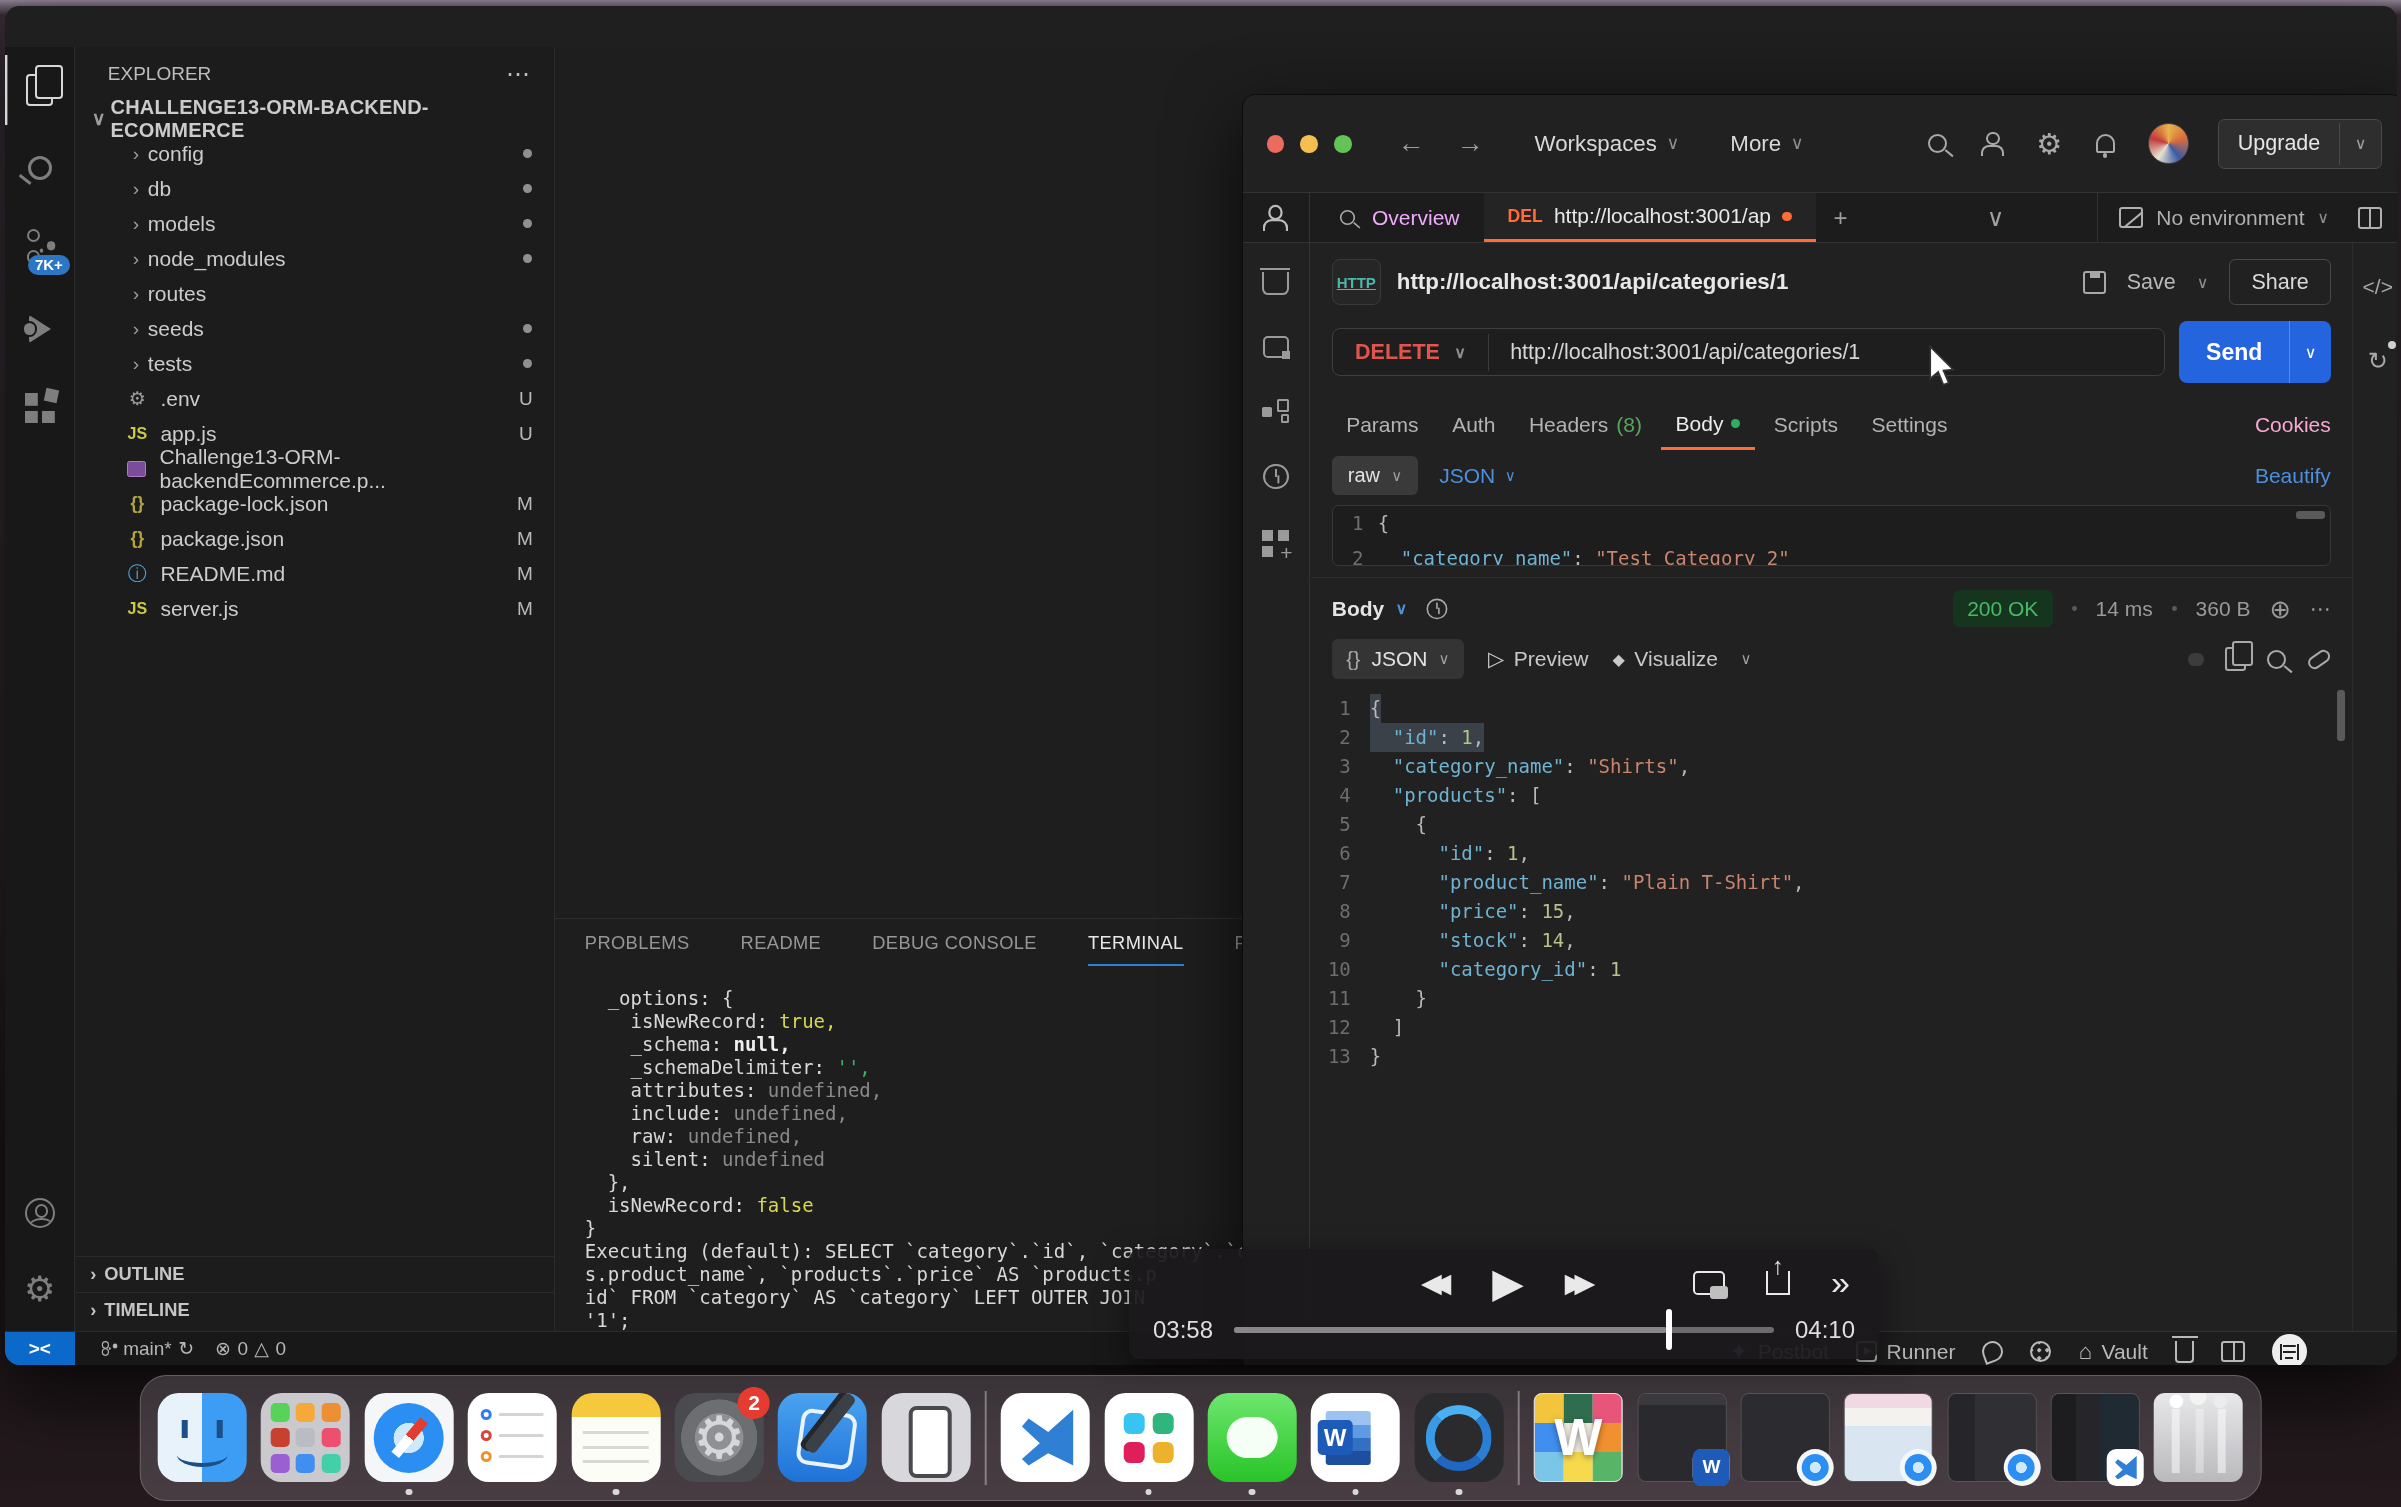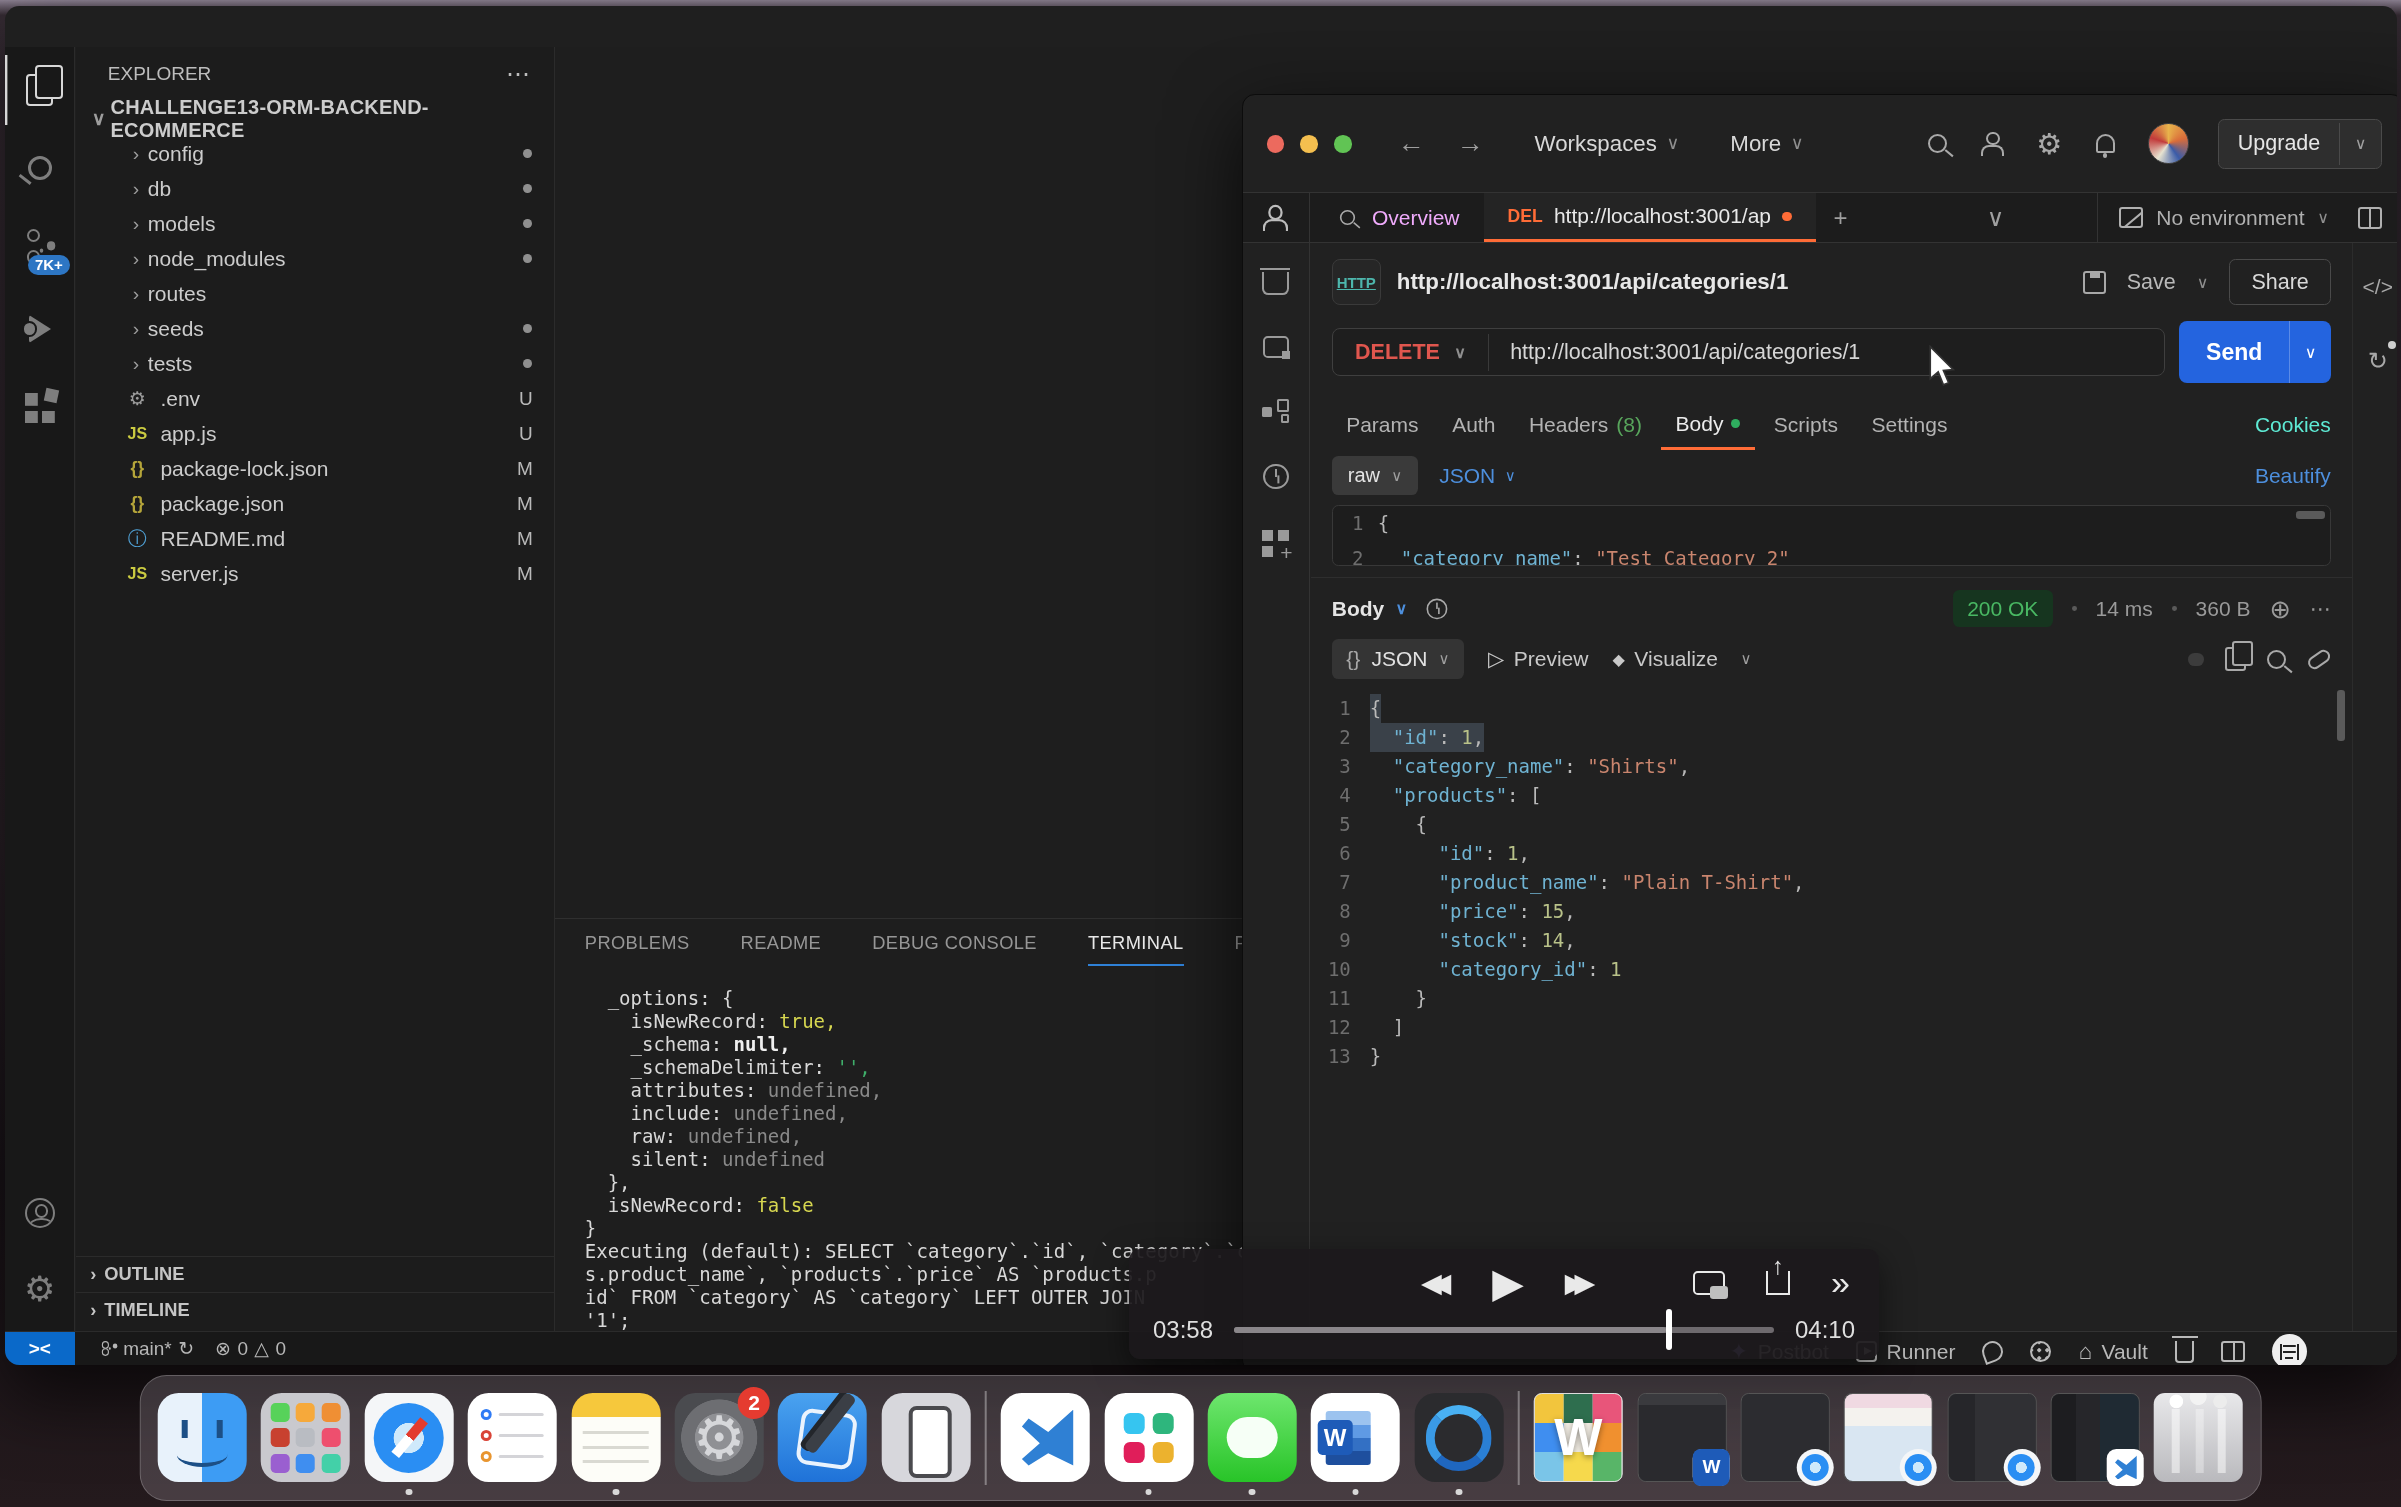--- a/index.html
+++ b/index.html
@@ -137,21 +137,21 @@
   .urlsep{width:0.8px;height:37px;background:#3a3a3a;}
   .urltext{padding:0 21px;font-size:21.5px;color:#d6d6d6;}
   .sendbtn{display:flex;align-items:center;height:62px;background:#2464df;border-radius:8px;overflow:hidden;color:#fff;}
   .sendbtn .lbl{padding:0 27px;font-size:23px;font-weight:bold;}
   .sendbtn .cv{padding:0 14.4px;border-left:0.8px solid rgba(255,255,255,.25);font-size:16px;height:100%;display:flex;align-items:center;}
   .reqtabs{display:flex;align-items:center;gap:4.8px;padding:4.8px 21px 0 21px;height:53px;font-size:21px;color:#b3b3b3;}
   .rtab{padding:11.2px 14.4px;display:flex;align-items:center;gap:8px;}
   .rtab.active{color:#ececec;border-bottom:3.2px solid #ff6c37;}
   .hcount{color:#58a55c;}
   .gdot{width:8.8px;height:8.8px;border-radius:50%;background:#2fae5f;}
-  .cookies{margin-left:auto;color:#5eead4;font-size:21px;}
+  .cookies{margin-left:auto;color:#f9a8d4;font-size:21px;}
   .rawrow{display:flex;align-items:center;gap:21px;padding:6.4px 21px;height:53px;}
   .rawpill{display:flex;align-items:center;gap:11.2px;background:#3a3a3a;border-radius:6.4px;padding:8px 16px;font-size:20px;color:#e2e2e2;}
   .jsonlink{display:flex;align-items:center;gap:9.6px;color:#4d8fdd;font-size:21px;}
   .beautify{margin-left:auto;color:#4d8fdd;font-size:21px;}
   .reqeditor{margin:3.2px 21px 0 21px;height:61px;border:0.8px solid #383838;border-radius:6.4px;background:#1d1d1d;overflow:hidden;position:relative;font-family:"DejaVu Sans Mono",monospace;font-size:19px;line-height:35px;color:#d0d0d0;}
   .rel{display:flex;}
   .rel .ln{width:45px;text-align:right;color:#6e6e6e;padding-right:14.4px;}
   .scrollh{position:absolute;right:4.8px;top:4.8px;width:29px;height:8px;background:#5a5a5a;border-radius:3.2px;}
   .respdivider{height:11.2px;border-bottom:0.8px solid #2e2e2e;}
   .resphead{display:flex;align-items:center;padding:14.4px 21px 0 21px;height:48px;font-size:21px;}
@@ -341,20 +341,26 @@
           <span class="ficon gear-s">⚙</span>
           <span>.env</span>
           <span class="ind">U</span>
         </div>
       <div class="trow frow">
           <span class="ficon js">JS</span>
           <span>app.js</span>
           <span class="ind">U</span>
         </div>
       <div class="trow frow">
+          <span class="ficon">
+            <span class="imgi"></span>
+          </span>
+          <span>Challenge13-ORM-backendEcommerce.p...</span>
+        </div>
+      <div class="trow frow">
           <span class="ficon brc">{}</span>
           <span>package-lock.json</span>
           <span class="ind">M</span>
         </div>
       <div class="trow frow">
           <span class="ficon brc">{}</span>
           <span>package.json</span>
           <span class="ind">M</span>
         </div>
       <div class="trow frow">

